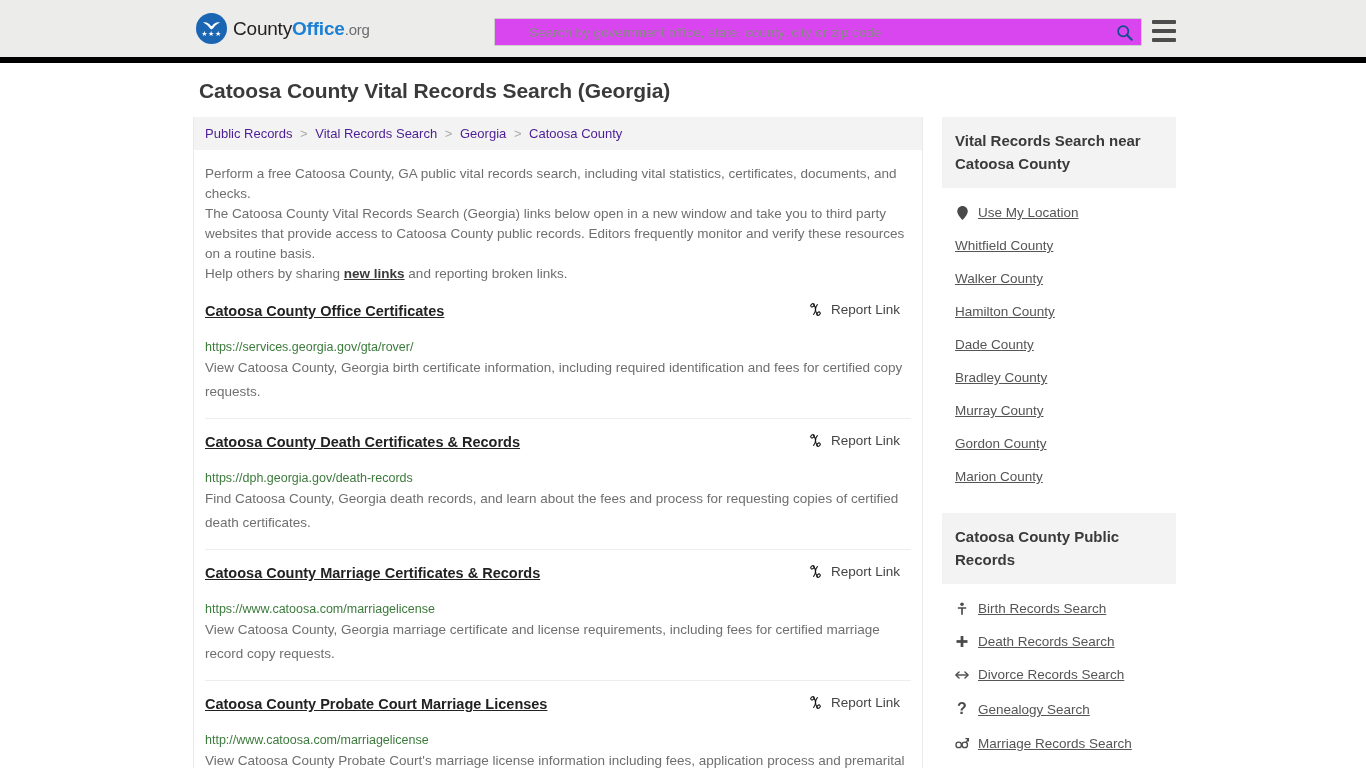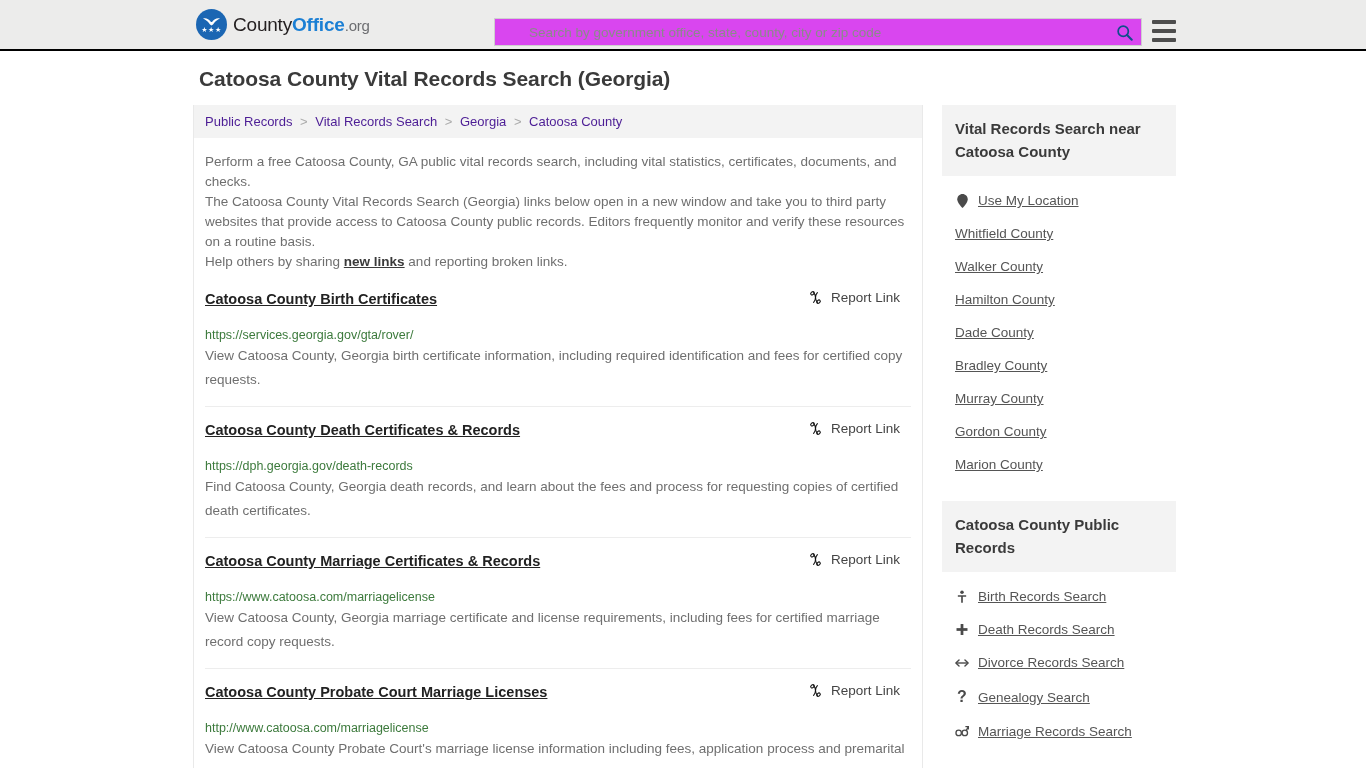--- a/index.html
+++ b/index.html
@@ -6,23 +6,23 @@
   html, body {
     margin: 0; padding: 0;
     width: 1366px; height: 768px;
     overflow: hidden;
     background: #ffffff;
     font-family: "Liberation Sans", sans-serif;
   }
 
   
   .site-header {
-    height: 51px;
+    height: 63px;
     background: #ececeb;
-    border-bottom: 2px solid #000000;
+    border-bottom: 6px solid #000000;
     display: flex;
     align-items: center;
     position: relative;
   }
   .logo-wrap {
     display: flex;
     align-items: center;
     margin-left: 196px;
     gap: 6px;
     cursor: pointer;
@@ -292,21 +292,21 @@
       </div>
 
       <p class="intro">Perform a free Catoosa County, GA public vital records search, including vital statistics, certificates, documents, and checks.</p>
       <p class="intro">The Catoosa County Vital Records Search (Georgia) links below open in a new window and take you to third party websites that provide access to Catoosa County public records. Editors frequently monitor and verify these resources on a routine basis.</p>
       <p class="intro"><span>Help others by sharing </span><a class="inline">new links</a><span> and reporting broken links.</span></p>
 
       <div class="results">
 
         <div class="result">
           <div class="result-head">
-            <a class="result-title">Catoosa County Birth Certificates</a>
+            <a class="result-title">Catoosa County Office Certificates</a>
             <span class="report-link">
               <svg width="15" height="15" viewBox="0 0 20 20">
                 <path d="M7.5 3.5 C10 6, 10 8.5, 10 10 C10 11.5, 10 14, 12.5 16.5" stroke="#111" stroke-width="1.5" fill="none" stroke-linecap="round"></path>
                 <path d="M12.5 3.5 C10 6, 10 8.5, 10 10 C10 11.5, 10 14, 7.5 16.5" stroke="#111" stroke-width="1.5" fill="none" stroke-linecap="round"></path>
                 <ellipse cx="6" cy="4.4" rx="2.6" ry="1.9" stroke="#111" stroke-width="1.5" fill="none" transform="rotate(-38 6 4.4)"></ellipse>
                 <ellipse cx="14" cy="15.6" rx="2.6" ry="1.9" stroke="#111" stroke-width="1.5" fill="none" transform="rotate(-38 14 15.6)"></ellipse>
               </svg>
               <span>Report Link</span>
             </span>
           </div>

